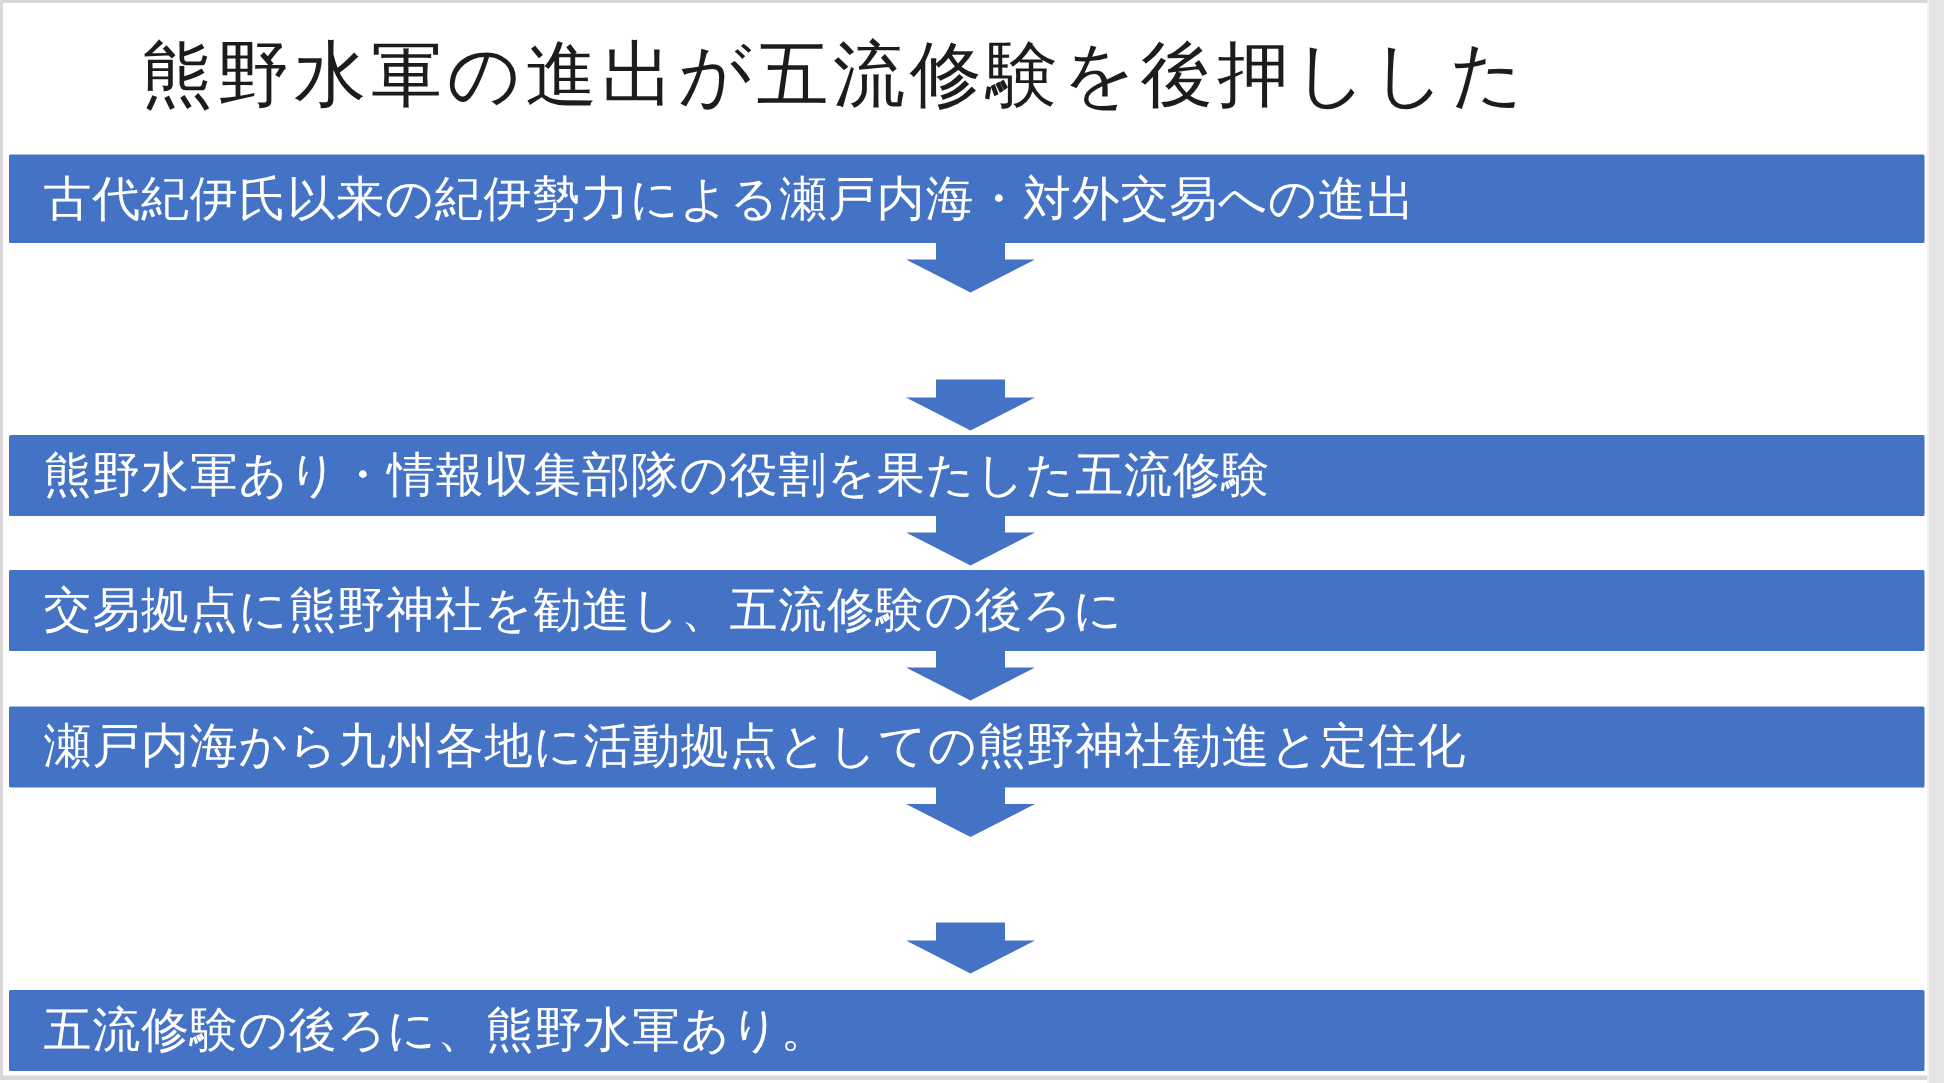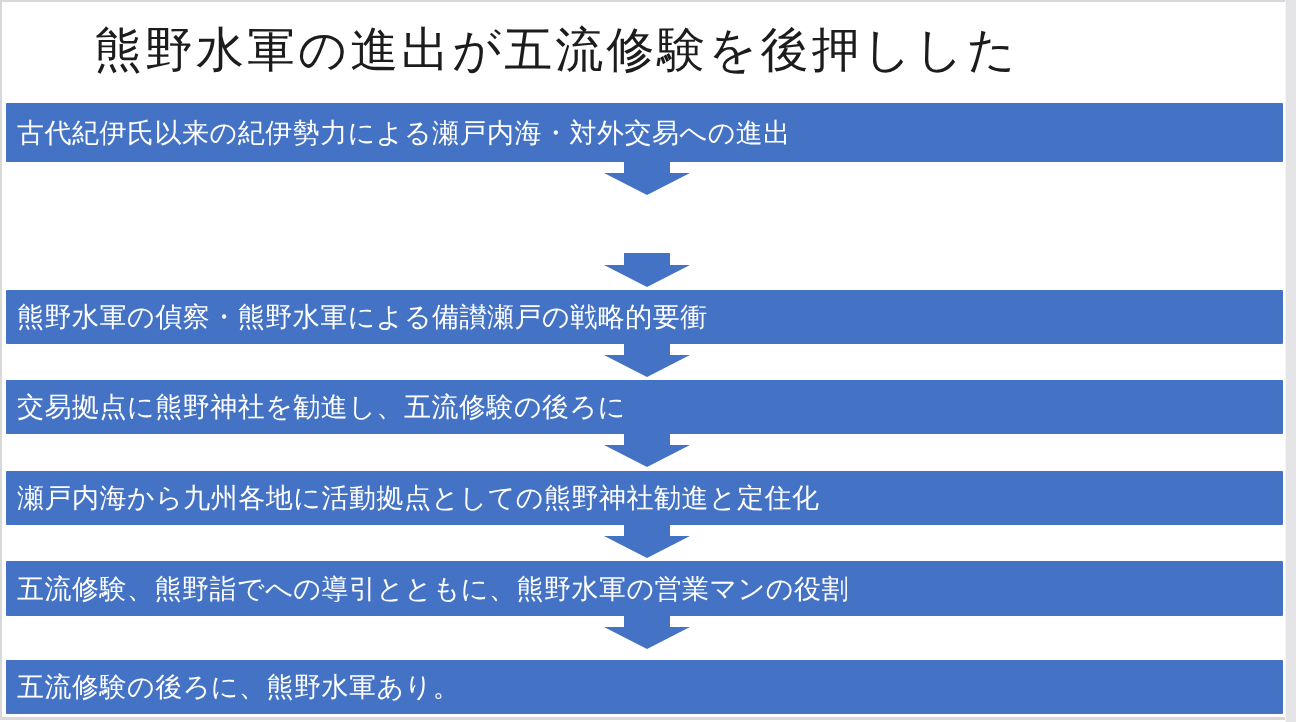--- a/index.html
+++ b/index.html
@@ -31,22 +31,22 @@
 
   .bar {
     position: absolute;
     left: 6px;
     width: 1277px;
     box-sizing: border-box;
     background: var(--bar-fill, #4472c4);
     color: var(--bar-text, #ffffff);
     display: flex;
     align-items: center;
-    padding-left: 11px;
-    font-size: 27px;
+    padding-left: 23px;
+    font-size: 32px;
     letter-spacing: 0.5px;
     border-radius: 1px;
     white-space: nowrap;
     overflow: hidden;
   }
   .bar-label { display: inline-block; }
 
   .arrow { position: absolute; left: 604px; width: 86px; height: 34px; }
   .arrow-stem {
     position: absolute; left: 20px; top: -1px;
@@ -77,21 +77,21 @@
     <div class="arrow-head"></div>
   </div>
 
 
   <div class="arrow" style="top:254px">
     <div class="arrow-stem"></div>
     <div class="arrow-head"></div>
   </div>
 
   <div class="bar" style="top:290px; height:54px">
-    <span class="bar-label">熊野水軍の偵察・熊野水軍による備讃瀬戸の戦略的要衝</span>
+    <span class="bar-label">熊野水軍あり・情報収集部隊の役割を果たした五流修験</span>
   </div>
 
   <div class="arrow" style="top:344px">
     <div class="arrow-stem"></div>
     <div class="arrow-head"></div>
   </div>
 
   <div class="bar" style="top:380px; height:54px">
     <span class="bar-label">交易拠点に熊野神社を勧進し、五流修験の後ろに</span>
   </div>
@@ -103,23 +103,20 @@
 
   <div class="bar" style="top:471px; height:54px">
     <span class="bar-label">瀬戸内海から九州各地に活動拠点としての熊野神社勧進と定住化</span>
   </div>
 
   <div class="arrow" style="top:525px">
     <div class="arrow-stem"></div>
     <div class="arrow-head"></div>
   </div>
 
-  <div class="bar" style="top:561px; height:55px">
-    <span class="bar-label">五流修験、熊野詣でへの導引とともに、熊野水軍の営業マンの役割</span>
-  </div>
 
   <div class="arrow" style="top:616px">
     <div class="arrow-stem"></div>
     <div class="arrow-head"></div>
   </div>
 
   <div class="bar" style="top:660px; height:54px">
     <span class="bar-label">五流修験の後ろに、熊野水軍あり。</span>
   </div>
 

